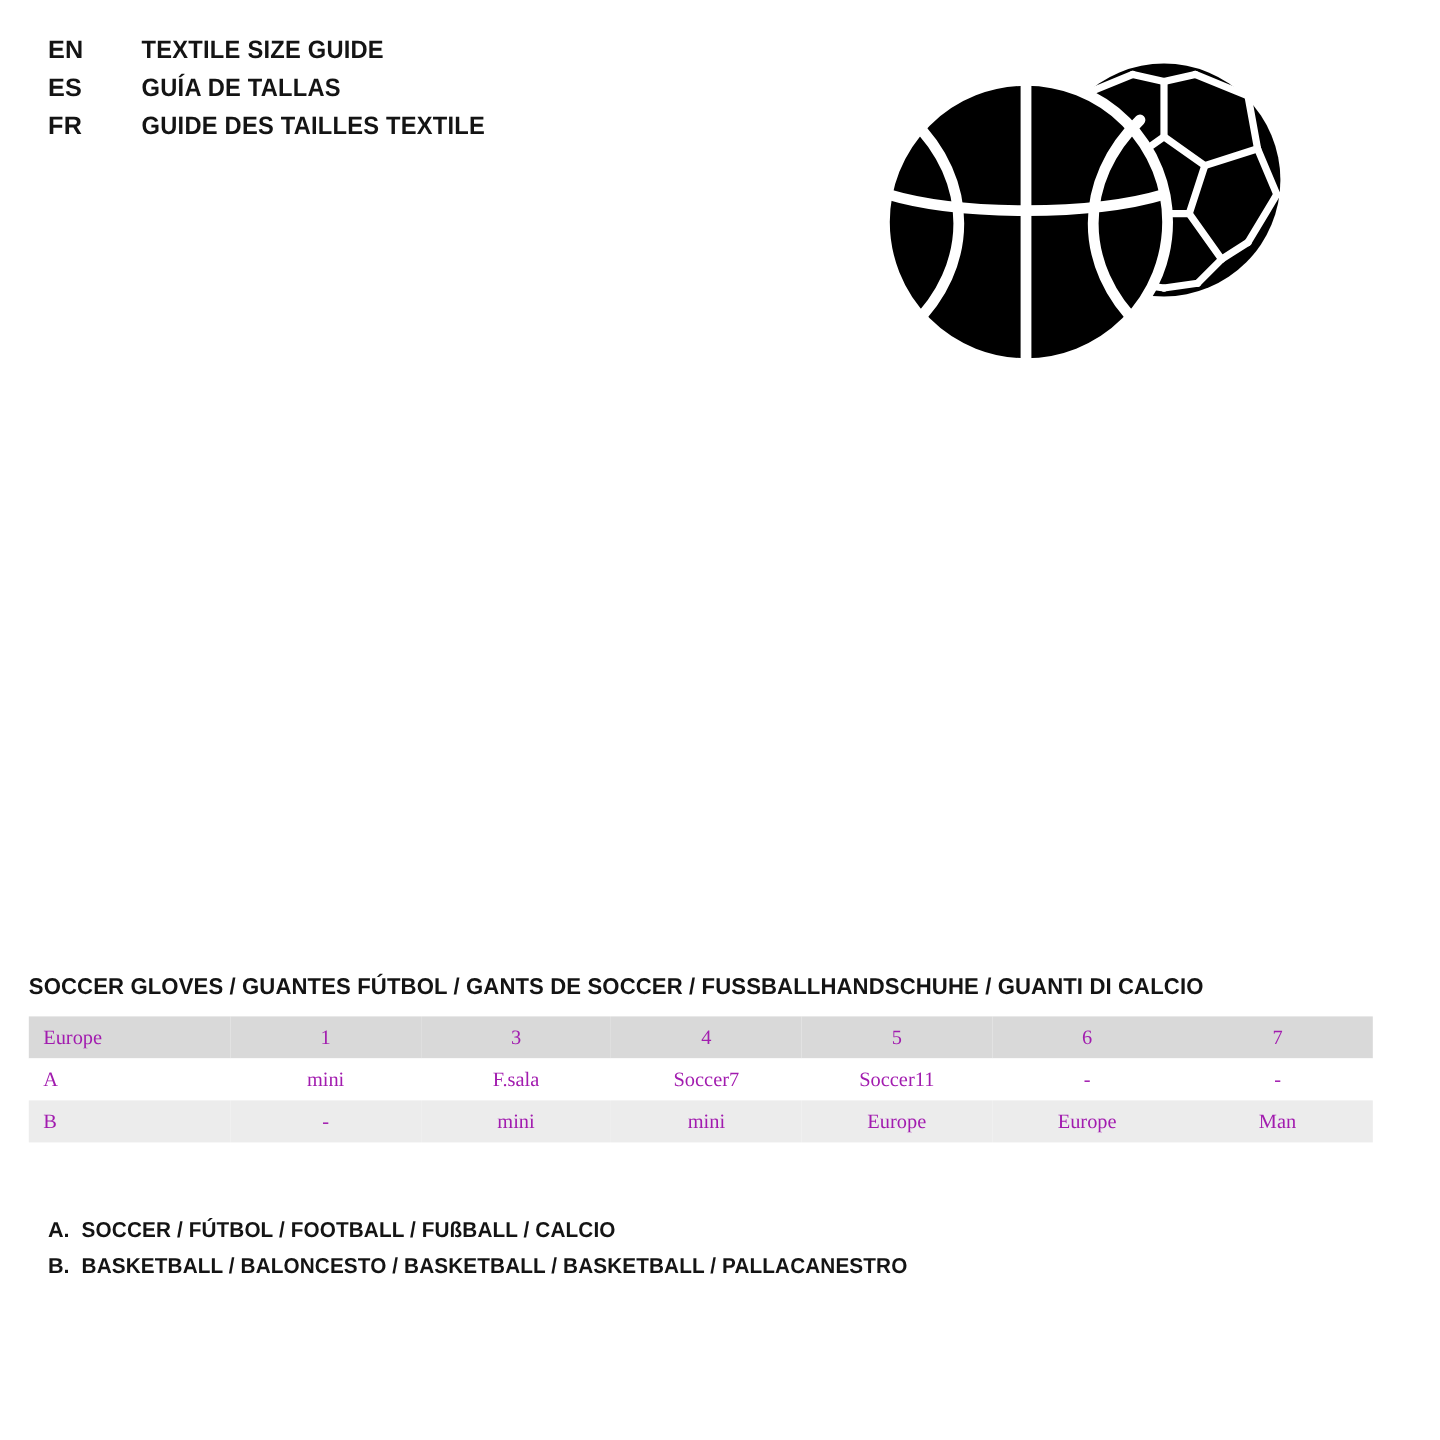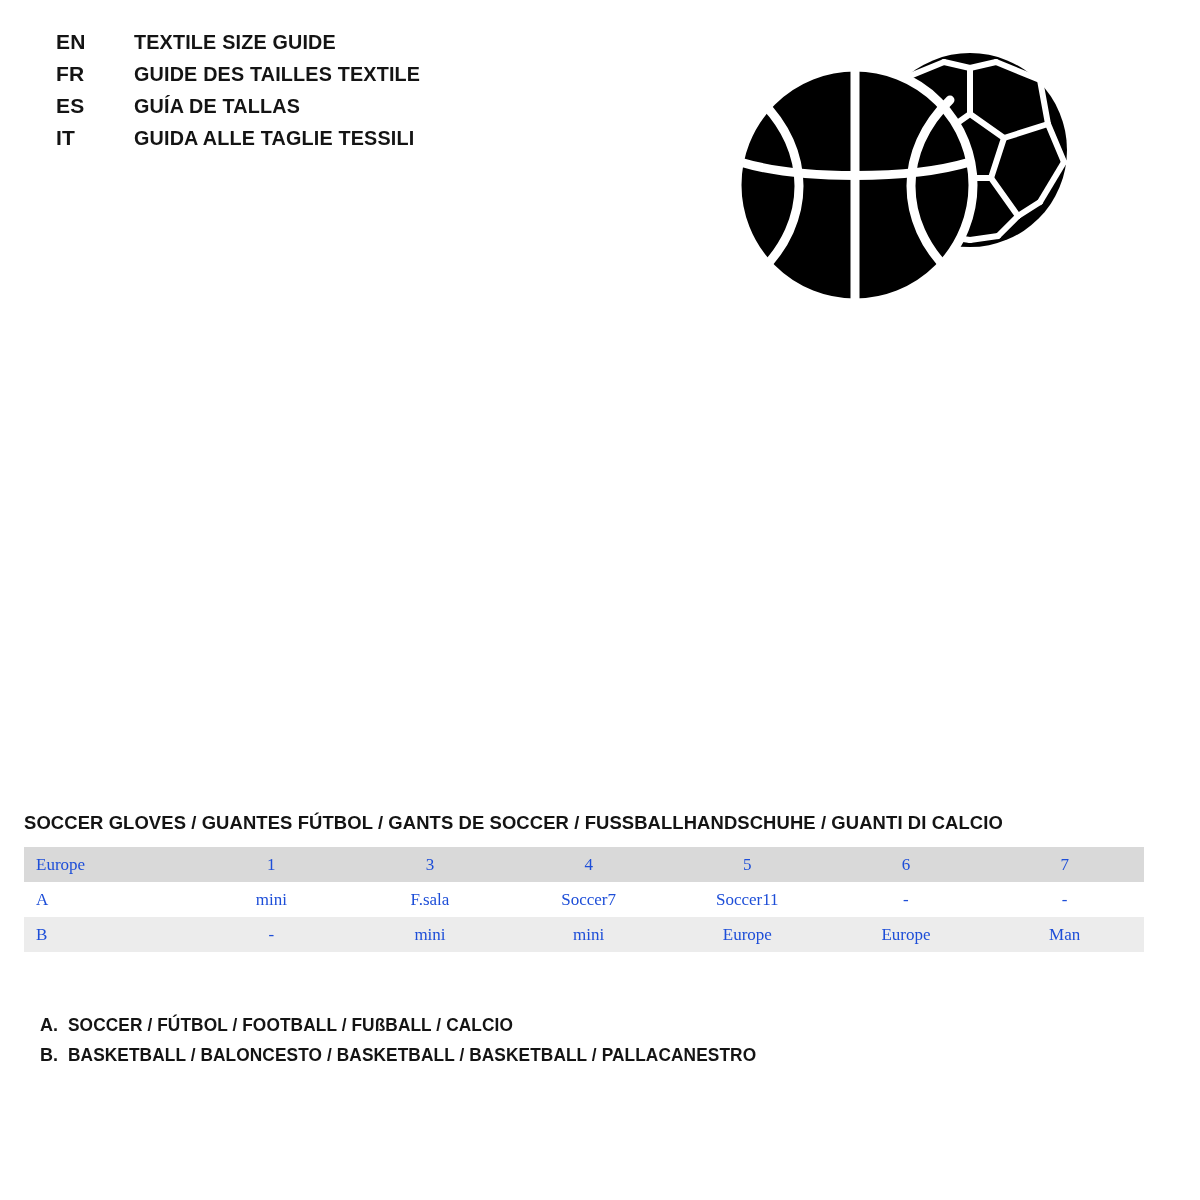--- a/index.html
+++ b/index.html
@@ -12,21 +12,21 @@
     height: 1200px;
     position: relative;
     font-family: "Liberation Sans", sans-serif;
     color: #1a1a1a;
     overflow: hidden;
   }
 
   
   .lang-block {
     position: absolute;
-    left: 56px;
+    left: 40px;
     top: 30px;
   }
   .lang-row {
     display: flex;
     align-items: baseline;
     height: 32px;
   }
   .lang-code {
     width: 78px;
     font-size: 21px;
@@ -73,21 +73,21 @@
     white-space: nowrap;
   }
   table.size-table {
     border-collapse: collapse;
     width: 1120px;
     table-layout: fixed;
   }
   table.size-table td, table.size-table th {
     font-weight: 400;
     font-size: 17px;
-    color: #1d4ed8;
+    color: #a21caf;
     text-align: center;
     height: 33px;
     font-family: "Liberation Serif", serif;
   }
   table.size-table tr.row-head td,
   table.size-table tr.row-head th {
     background: #d9d9d9;
   }
   table.size-table tr.row-alt td {
     background: #ececec;
@@ -130,30 +130,26 @@
 </style>
 </head>
 <body>
 
 <div class="lang-block">
   <div class="lang-row">
     <span class="lang-code">EN</span>
     <span class="lang-text">TEXTILE SIZE GUIDE</span>
   </div>
   <div class="lang-row">
+    <span class="lang-code">ES</span>
+    <span class="lang-text">GUÍA DE TALLAS</span>
+  </div>
+  <div class="lang-row">
     <span class="lang-code">FR</span>
     <span class="lang-text">GUIDE DES TAILLES TEXTILE</span>
-  </div>
-  <div class="lang-row">
-    <span class="lang-code">ES</span>
-    <span class="lang-text">GUÍA DE TALLAS</span>
-  </div>
-  <div class="lang-row">
-    <span class="lang-code">IT</span>
-    <span class="lang-text">GUIDA ALLE TAGLIE TESSILI</span>
   </div>
 </div>
 
 <div class="balls">
   <svg width="360" height="275" viewBox="0 0 360 275" xmlns="http://www.w3.org/2000/svg" aria-hidden="true">
 
     <g>
       <circle cx="240" cy="100" r="97" fill="#000000"></circle>
       <g fill="none" stroke="#ffffff" stroke-width="6" stroke-linejoin="round" stroke-linecap="round">
         <polygon points="240,64 274,88 261,128 219,128 206,88"></polygon>

